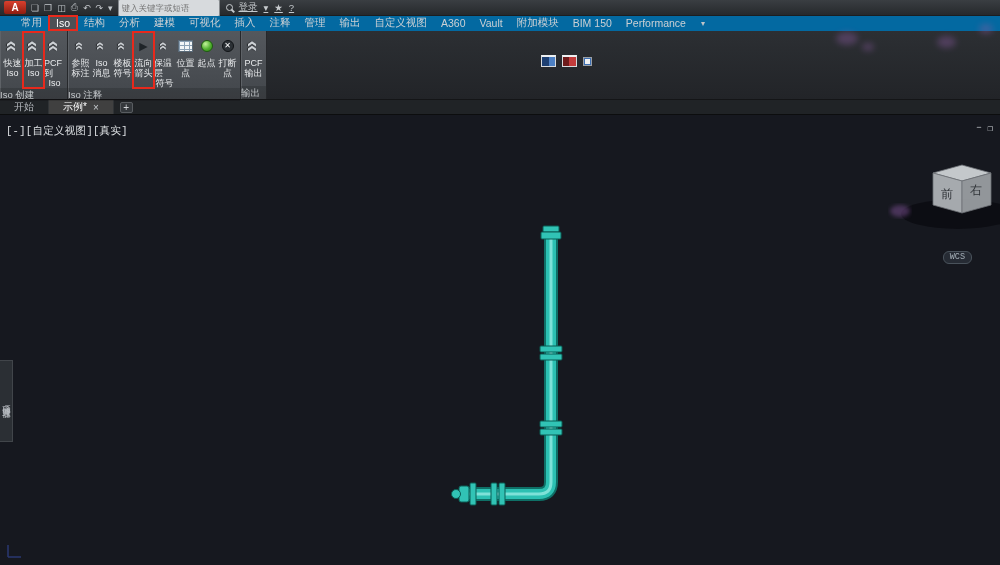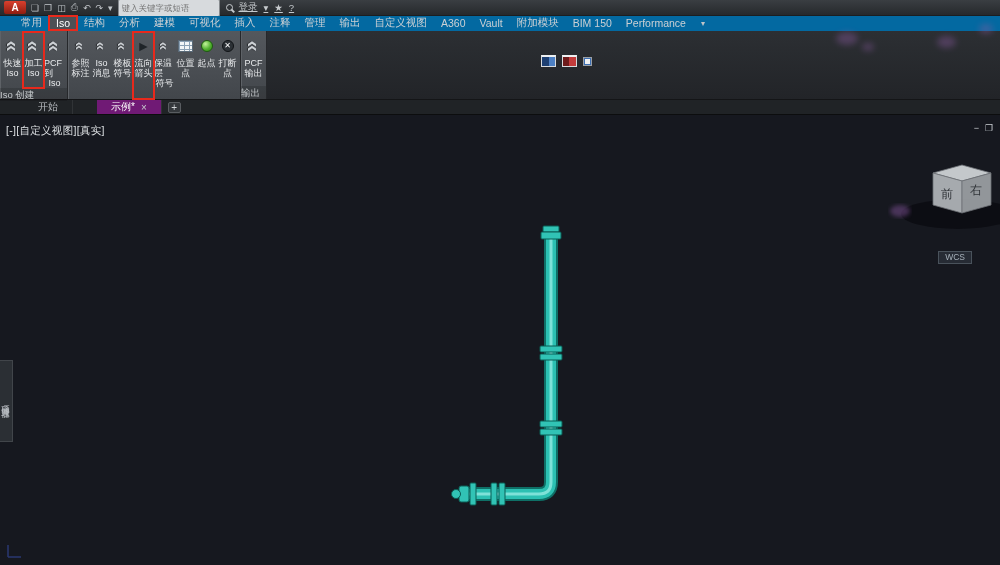--- a/index.html
+++ b/index.html
@@ -53,32 +53,32 @@
   .icon-break::before{content:"✕";}
 
   .mini-icons{position:absolute;left:541px;top:24px;display:flex;gap:6px;align-items:center;}
   .mini-book{width:15px;height:12px;border:1px solid #d8dbde;border-top:2px solid #eef0f2;}
   .mini-book.blue{background:linear-gradient(90deg,#1d3f72 50%,#4d80c4 50%);}
   .mini-book.red{background:linear-gradient(90deg,#6e1b1b 50%,#c43c3c 50%);}
   .mini-chip{width:9px;height:9px;background:#f0f2f4;border:1px solid #9aa0a6;box-shadow:inset 0 0 0 1px #3c6eb4;}
 
   
   .filetabs{height:15px;background:#202326;display:flex;align-items:stretch;border-bottom:1px solid #0c0d0e;}
-  .ftab{padding:0 14px;display:flex;align-items:center;gap:6px;font-size:10px;color:#b6babf;border-right:1px solid #303336;cursor:default;margin-left:24px;}
-  .ftab.active{background:#701a75;color:#fff;}
+  .ftab{padding:0 14px;display:flex;align-items:center;gap:6px;font-size:10px;color:#b6babf;border-right:1px solid #303336;cursor:default;}
+  .ftab.active{background:#404040;color:#fff;}
   .ftab .close{font-size:10px;color:#c6cacd;}
   .newtab{width:13px;height:11px;margin:1px 0 0 6px;background:#34383c;border:1px solid #595d61;border-radius:2px;
     color:#d2d5d8;font-size:10px;line-height:9px;text-align:center;align-self:center;}
 
   
-  .canvas{height:450px;position:relative;background:#16181f;}
+  .canvas{height:450px;position:relative;background:#16181f;font-family:Liberation Mono, monospace;}
   .scene{position:absolute;left:0;top:0;}
   .vp-controls{position:absolute;left:6px;top:9px;font-size:10.5px;color:#dde0e3;letter-spacing:.3px;z-index:3;}
   .vp-winbtns{position:absolute;right:7px;top:8px;color:#ccd0d4;font-size:9px;display:flex;gap:6px;z-index:3;}
-  .wcs{position:absolute;right:28px;top:136px;border:1px solid #49525b;background:rgba(52,60,70,.55);border-radius:0;
+  .wcs{position:absolute;right:28px;top:136px;border:1px solid #49525b;background:rgba(52,60,70,.55);border-radius:6px;
     padding:0 6px;font-size:8.5px;color:#a6b0b9;line-height:11px;z-index:3;}
   .pm-tab{position:absolute;left:0;top:245px;width:13px;height:82px;background:#2b2f34;border:1px solid #41454a;
     border-left:none;display:flex;align-items:center;justify-content:center;z-index:3;}
   .pm-tab span{writing-mode:vertical-rl;text-orientation:upright;font-size:8.5px;color:#b9bec3;letter-spacing:1px;}
 
   .smudge{position:absolute;border-radius:50%;background:#8a5aa0;opacity:.4;filter:blur(3px);pointer-events:none;z-index:9;}
   .s1{left:836px;top:32px;width:22px;height:13px;} .s2{left:862px;top:43px;width:12px;height:8px;}
   .s3{left:937px;top:36px;width:19px;height:12px;} .s4{left:979px;top:24px;width:14px;height:10px;}
 </style>
 </head>
@@ -241,20 +241,21 @@
         </div>
 
         <div class="rbtn">
           <span class="ic">
             <span class="icon-break"></span>
           </span>
           <span>打断</span>
           <span>点</span>
         </div>
       </div>
+    <div class="panel-label">Iso 注释</div>
   </div>
 
   <div class="panel">
     <div class="panel-buttons">
 
         <div class="rbtn">
           <span class="ic">
             <span class="icon-chevrons lg"></span>
           </span>
           <span>PCF</span>

